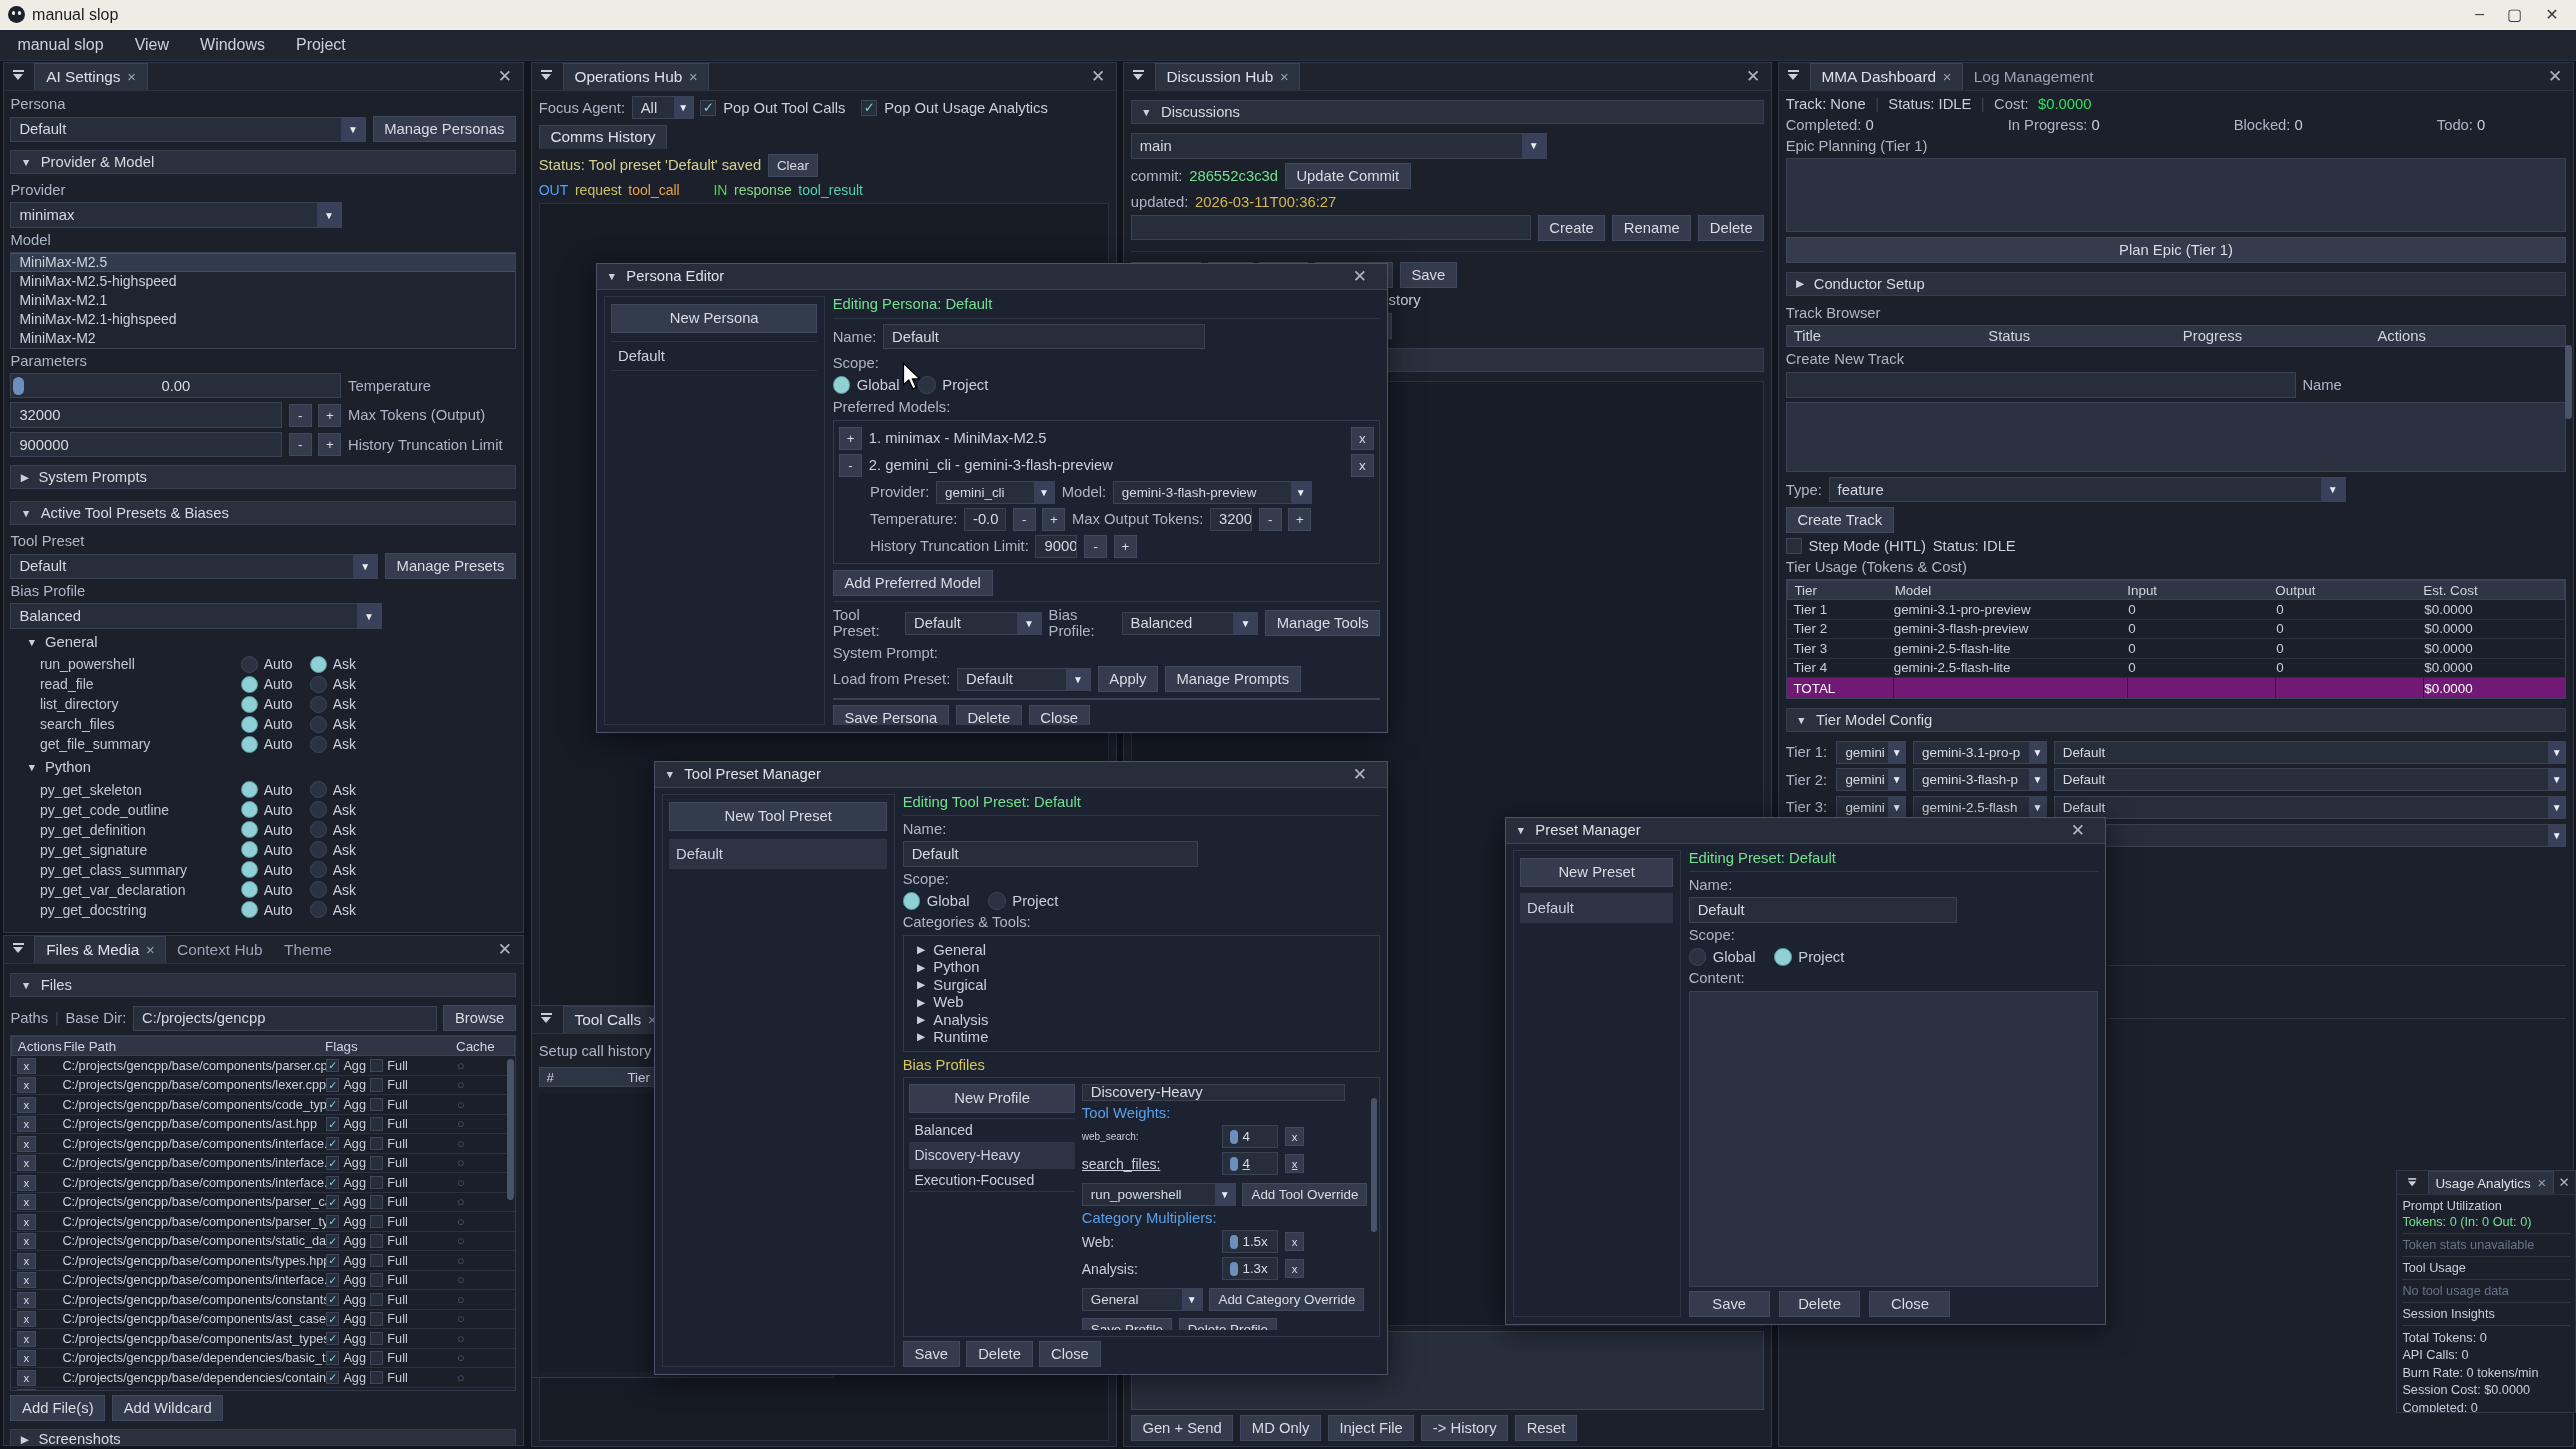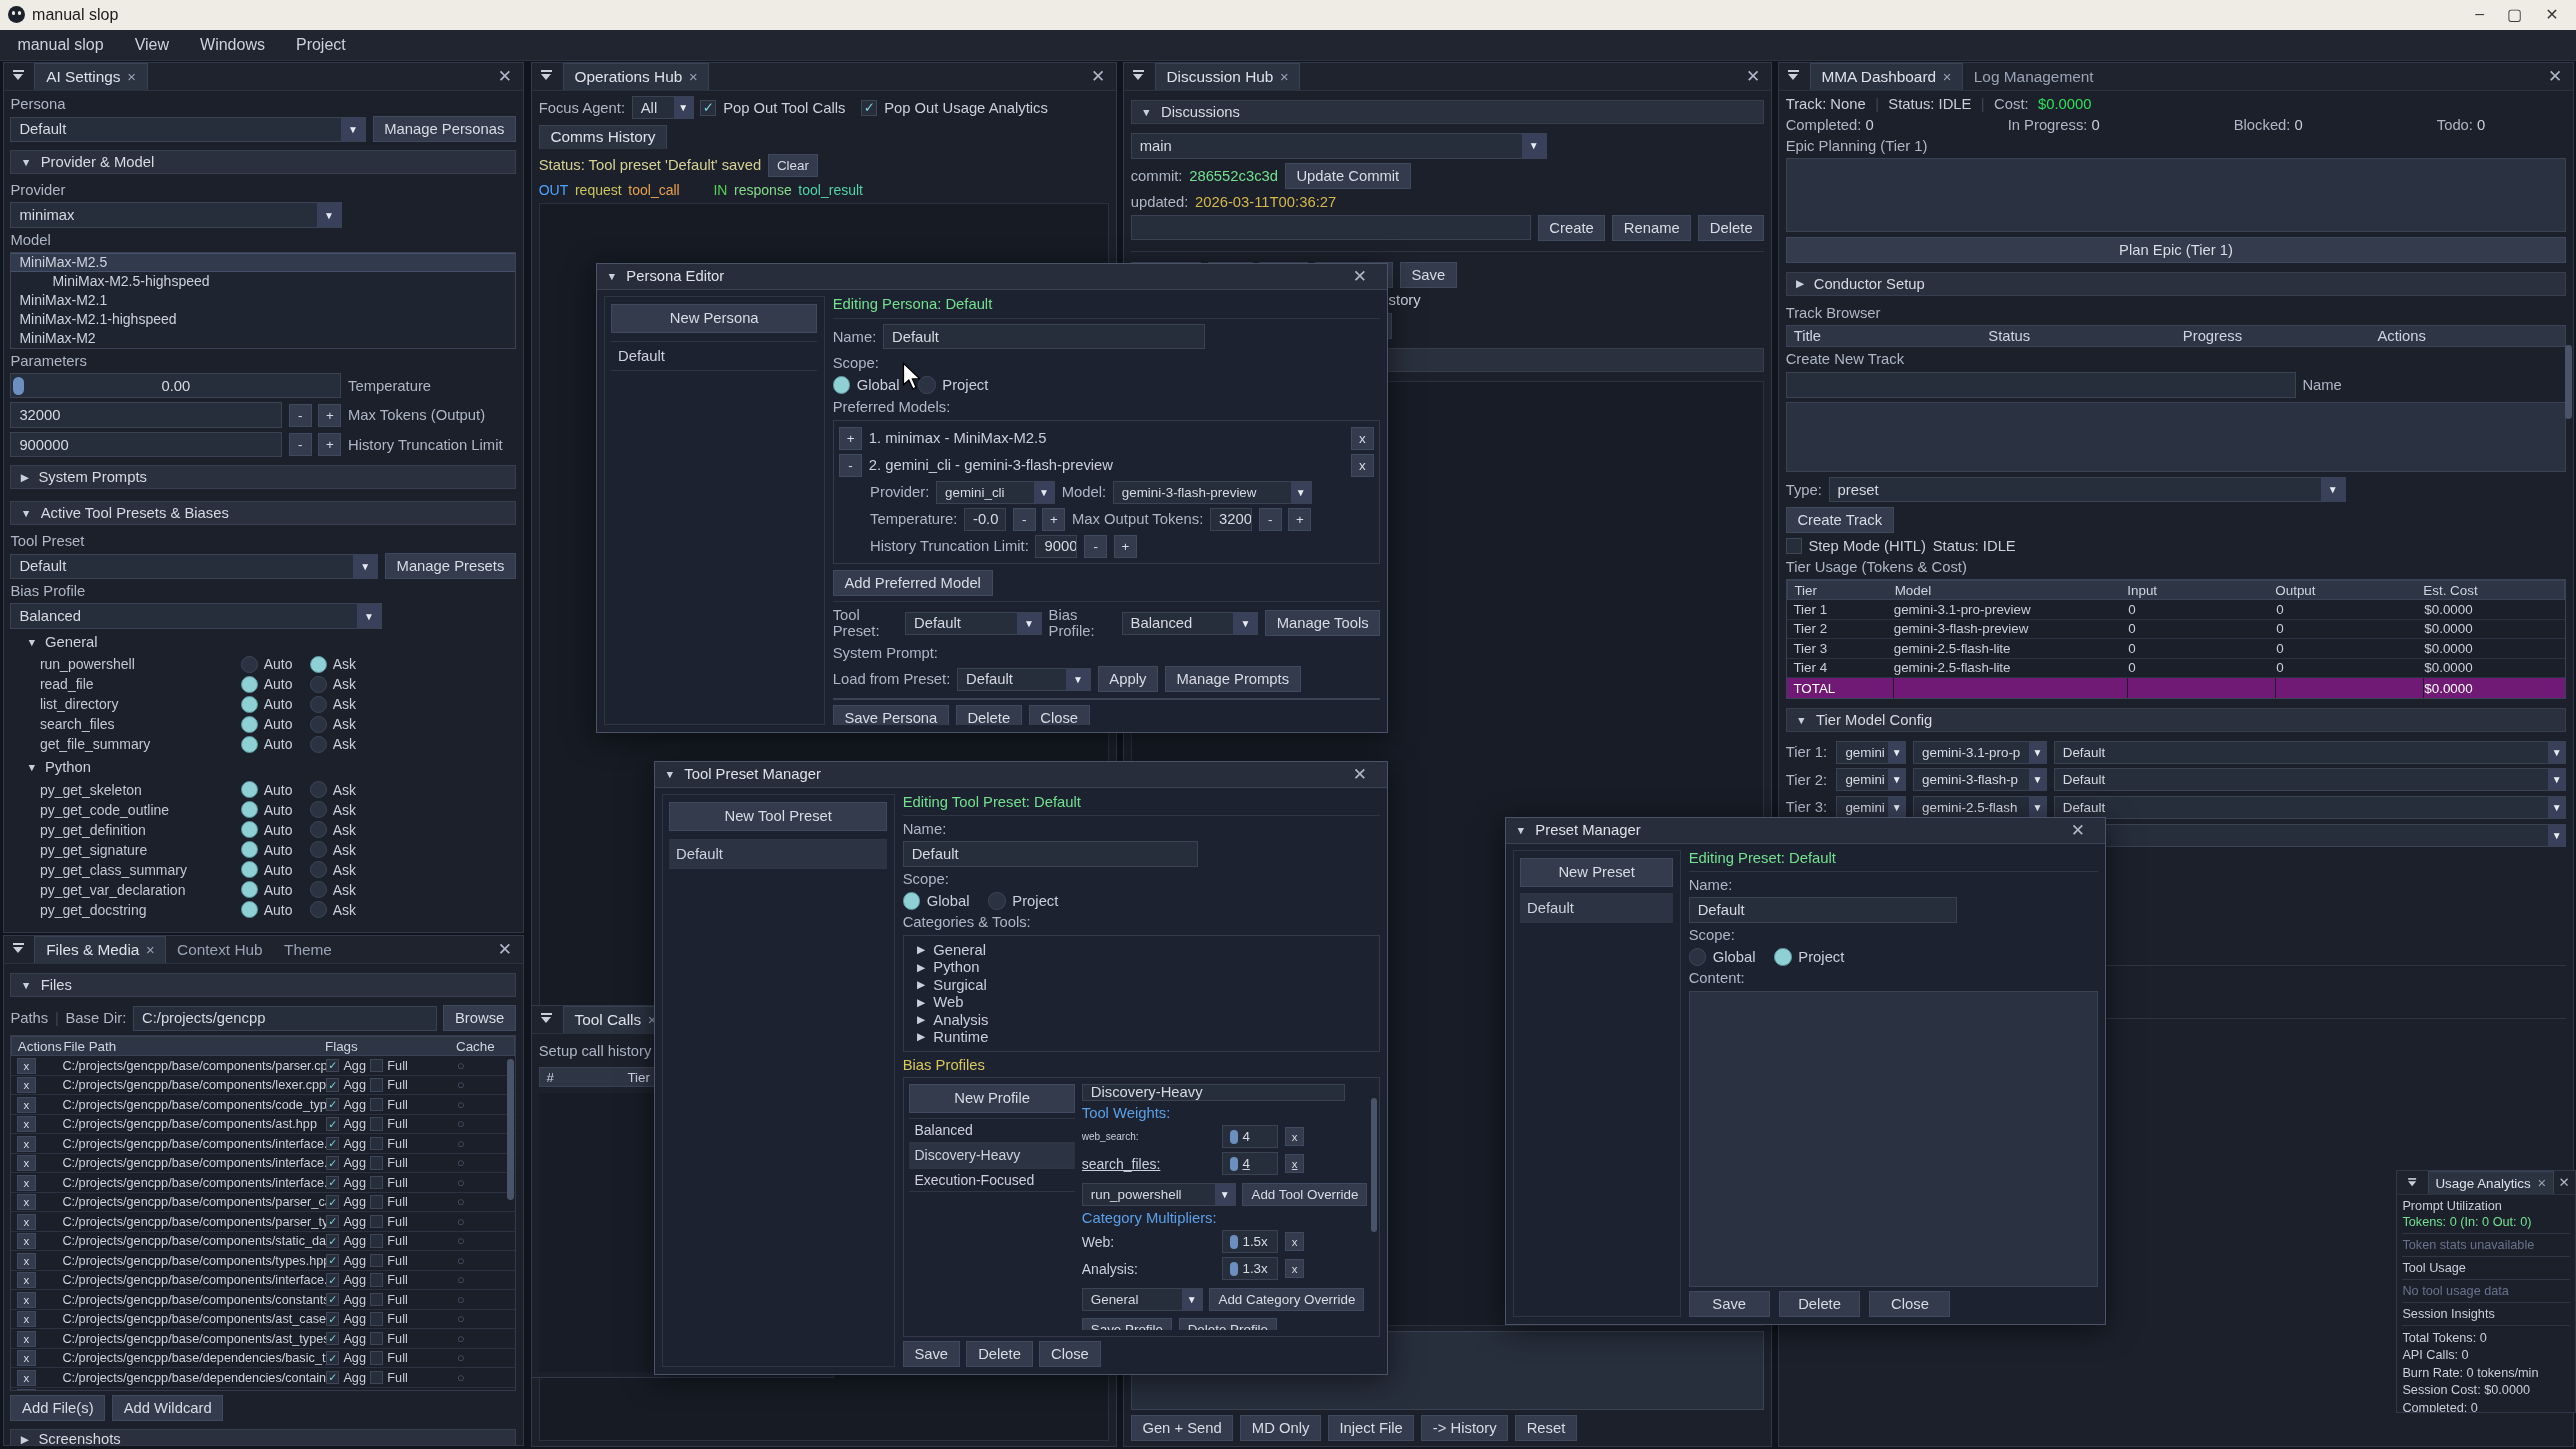--- a/index.html
+++ b/index.html
@@ -105,21 +105,21 @@
           <span class="arr">▼</span>
         </div>
     </div>
     <span class="lbl">Model</span>
     <div style="border:0.7px solid #3a4254; background:#1e2430; flex:none;">
 
         <div style="height:19px; display:flex; align-items:center; padding:0 8px; font-size:14px; color:#ccd2dd;" class="selrow">
           <span>MiniMax-M2.5</span>
         </div>
 
-        <div style="height:19px; display:flex; align-items:center; padding:0 8px; font-size:14px; color:#ccd2dd;margin-left:33px;">
+        <div style="height:19px; display:flex; align-items:center; padding:0 8px; font-size:14px; color:#ccd2dd;">
           <span>MiniMax-M2.5-highspeed</span>
         </div>
 
         <div style="height:19px; display:flex; align-items:center; padding:0 8px; font-size:14px; color:#ccd2dd;">
           <span>MiniMax-M2.1</span>
         </div>
 
         <div style="height:19px; display:flex; align-items:center; padding:0 8px; font-size:14px; color:#ccd2dd;">
           <span>MiniMax-M2.1-highspeed</span>
         </div>
@@ -777,21 +777,21 @@
       </div>
     <span class="lbl">Create New Track</span>
     <div class="row">
       <input class="input" style="width: 510px;">
       <span class="lbl">Name</span>
     </div>
     <div class="tarea" style="height:70px; flex:none;"></div>
     <div class="row">
       <span class="lbl">Type:</span>
       <div class="dd" style="width:517px;">
-          <span>preset</span>
+          <span>feature</span>
           <span class="arr">▼</span>
         </div>
     </div>
     <div class="row">
         <button class="btn">Create Track</button>
       </div>
     <div class="row">
       <span class="cb">✓</span>
       <span>Step Mode (HITL)</span>
       <span>Status: IDLE</span>

